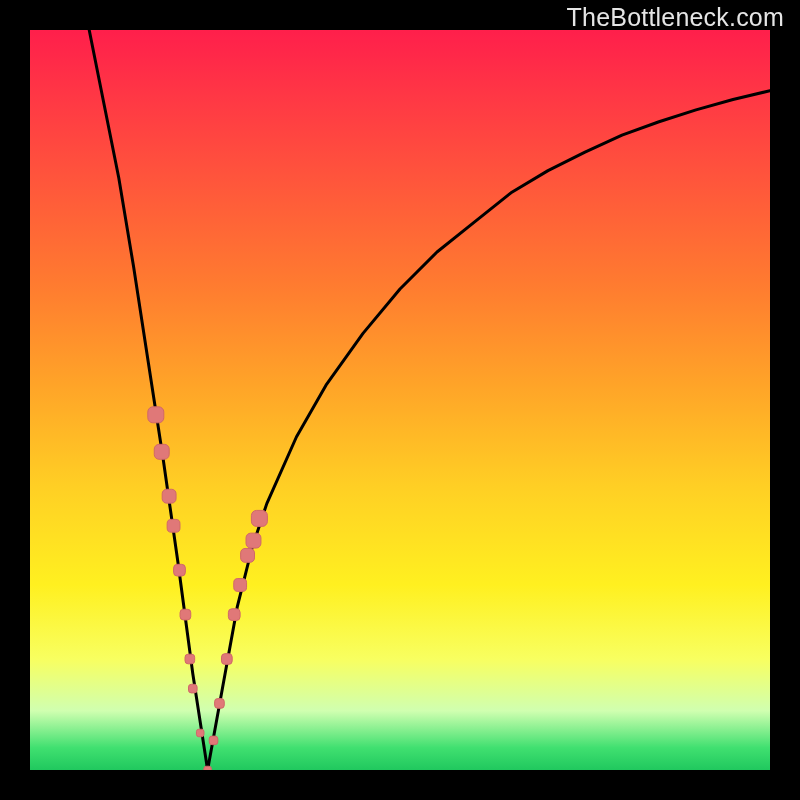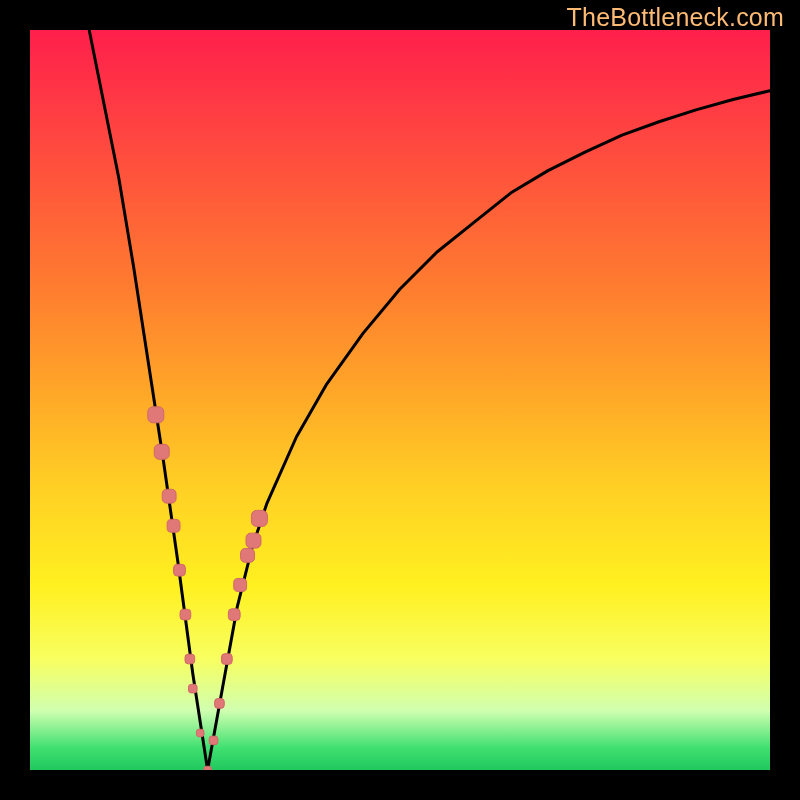--- a/index.html
+++ b/index.html
@@ -36,21 +36,21 @@
   .plot-area svg {
     position: absolute;
     left: 0; top: 0;
     width: 100%; height: 100%;
     overflow: visible;
   }
   .watermark {
     position: absolute;
     top: 3px;
     right: 16px;
-    color: #fdba74;
+    color: #e5e5e5;
     font-size: 25px;
     font-weight: 500;
     letter-spacing: 0.2px;
   }
 </style>
 </head>
 <body>
 
 <div class="watermark">TheBottleneck.com</div>
 

